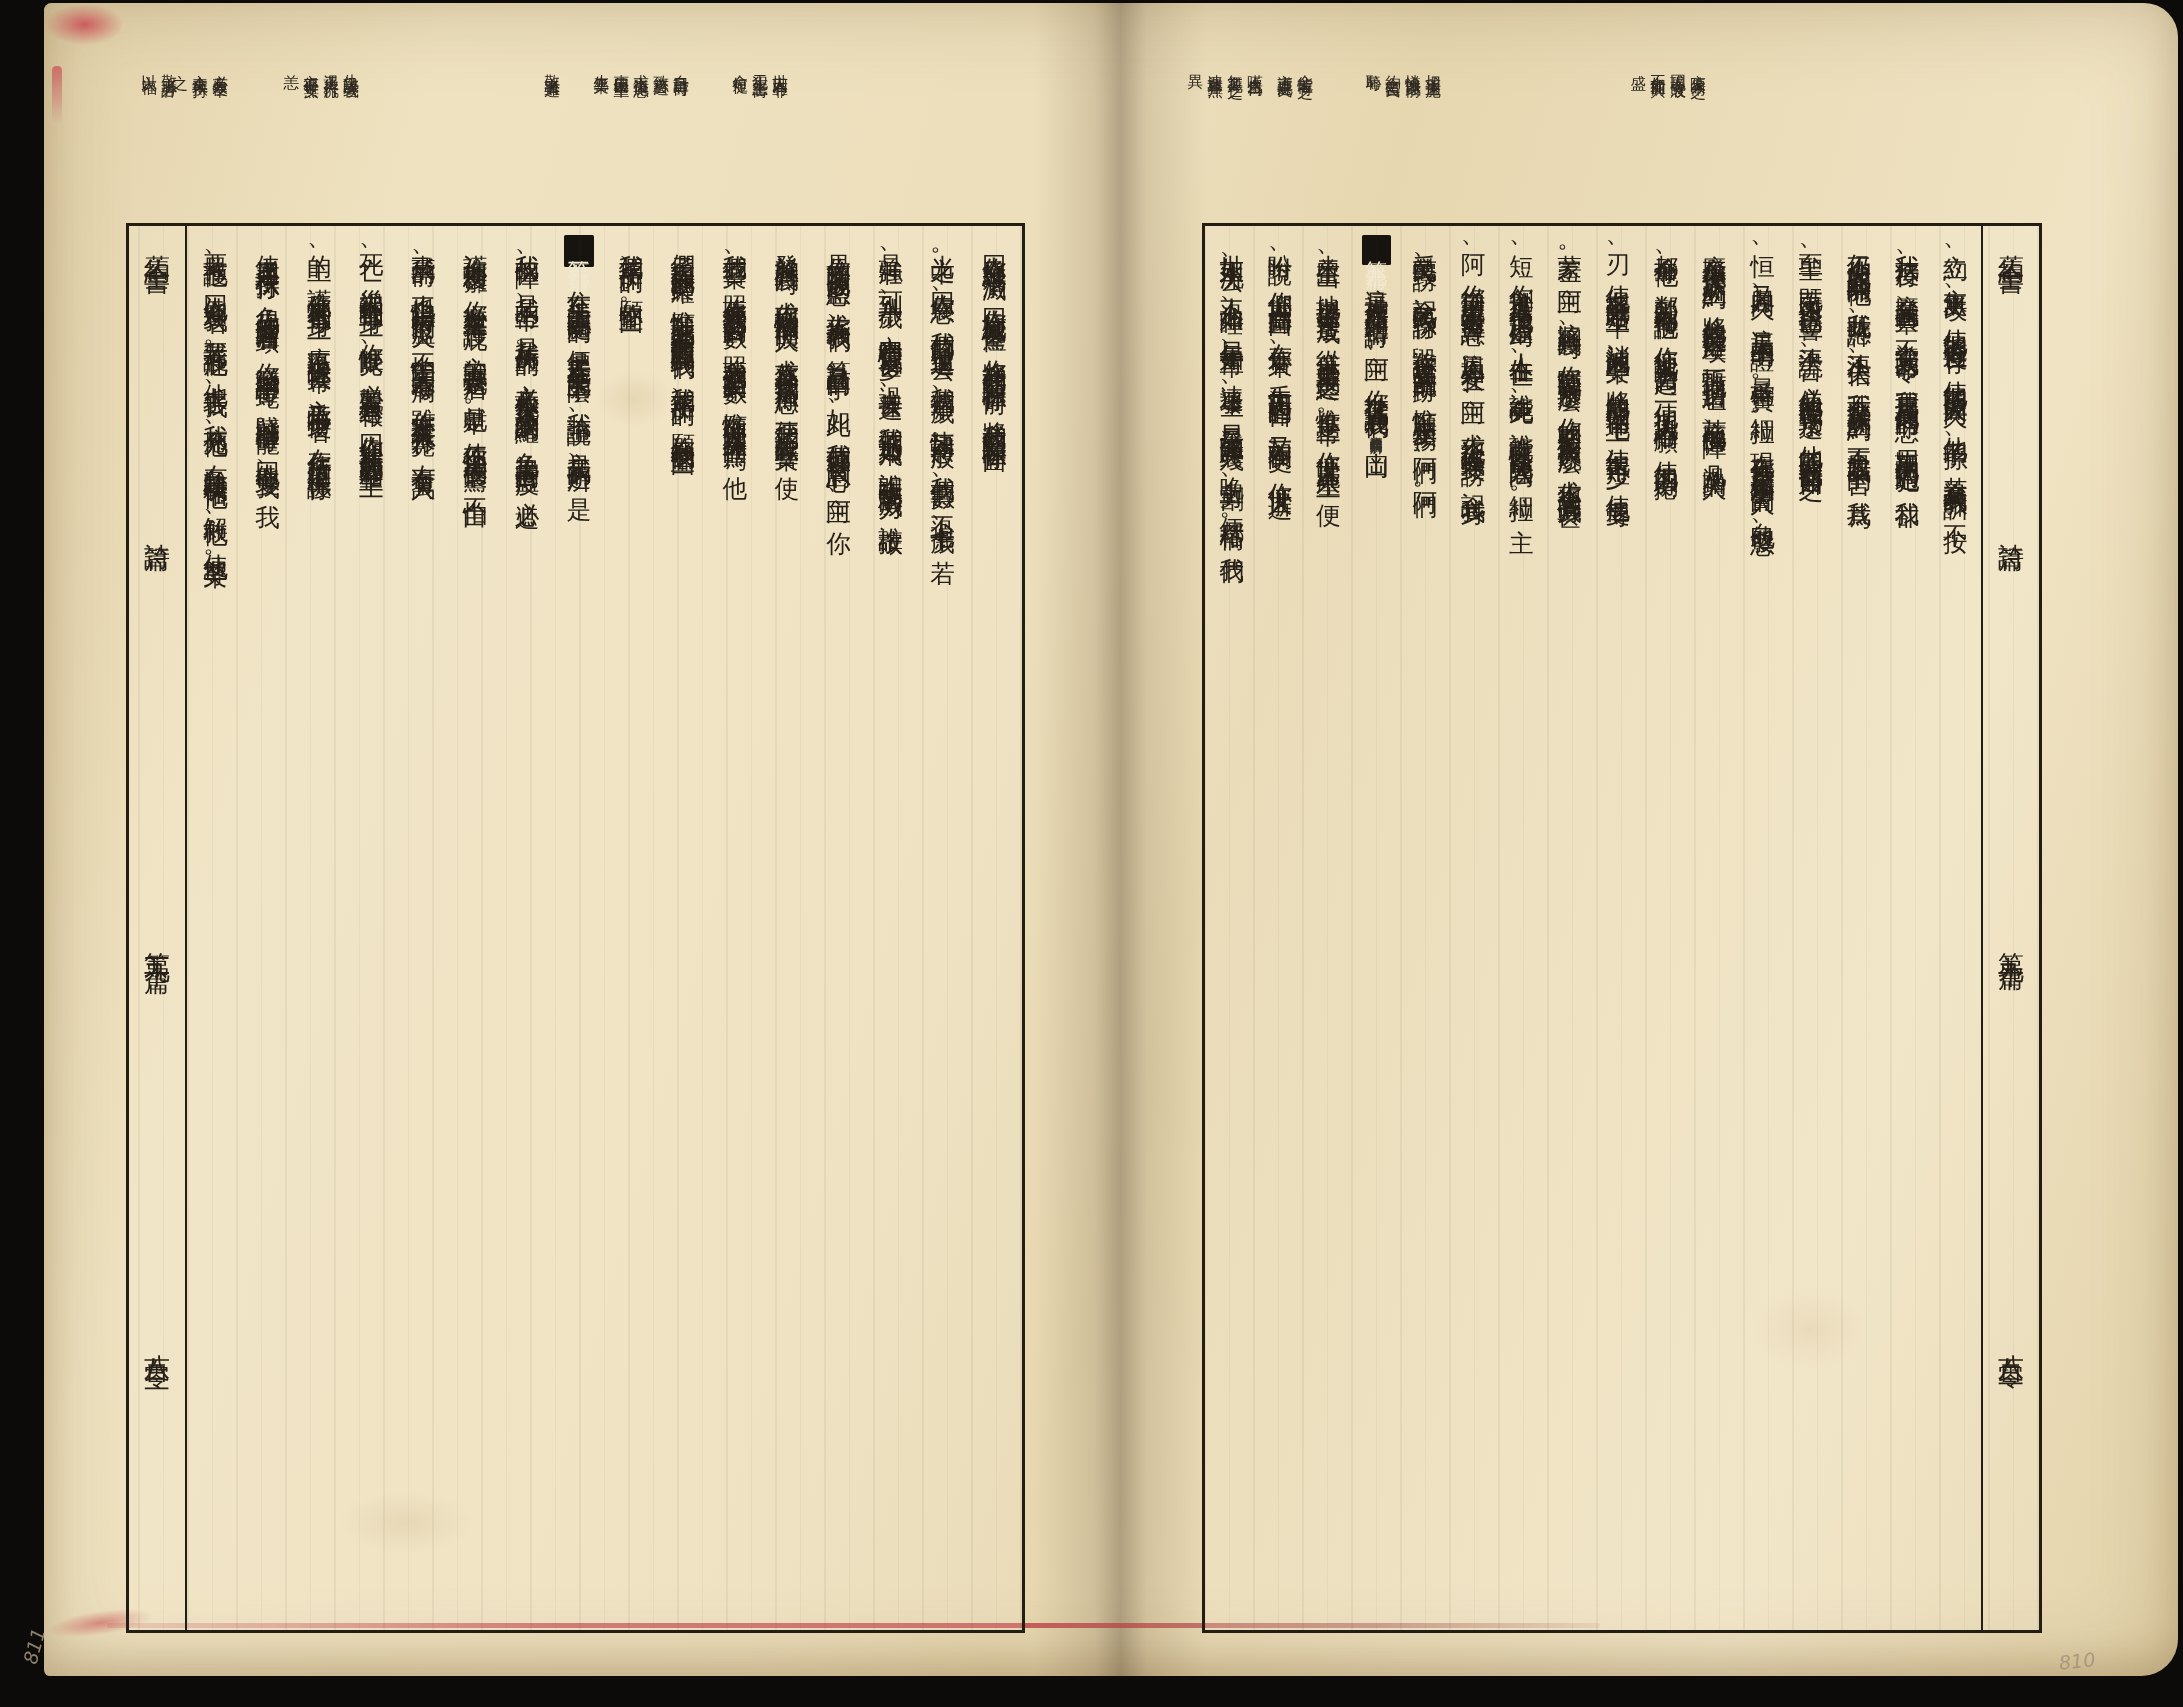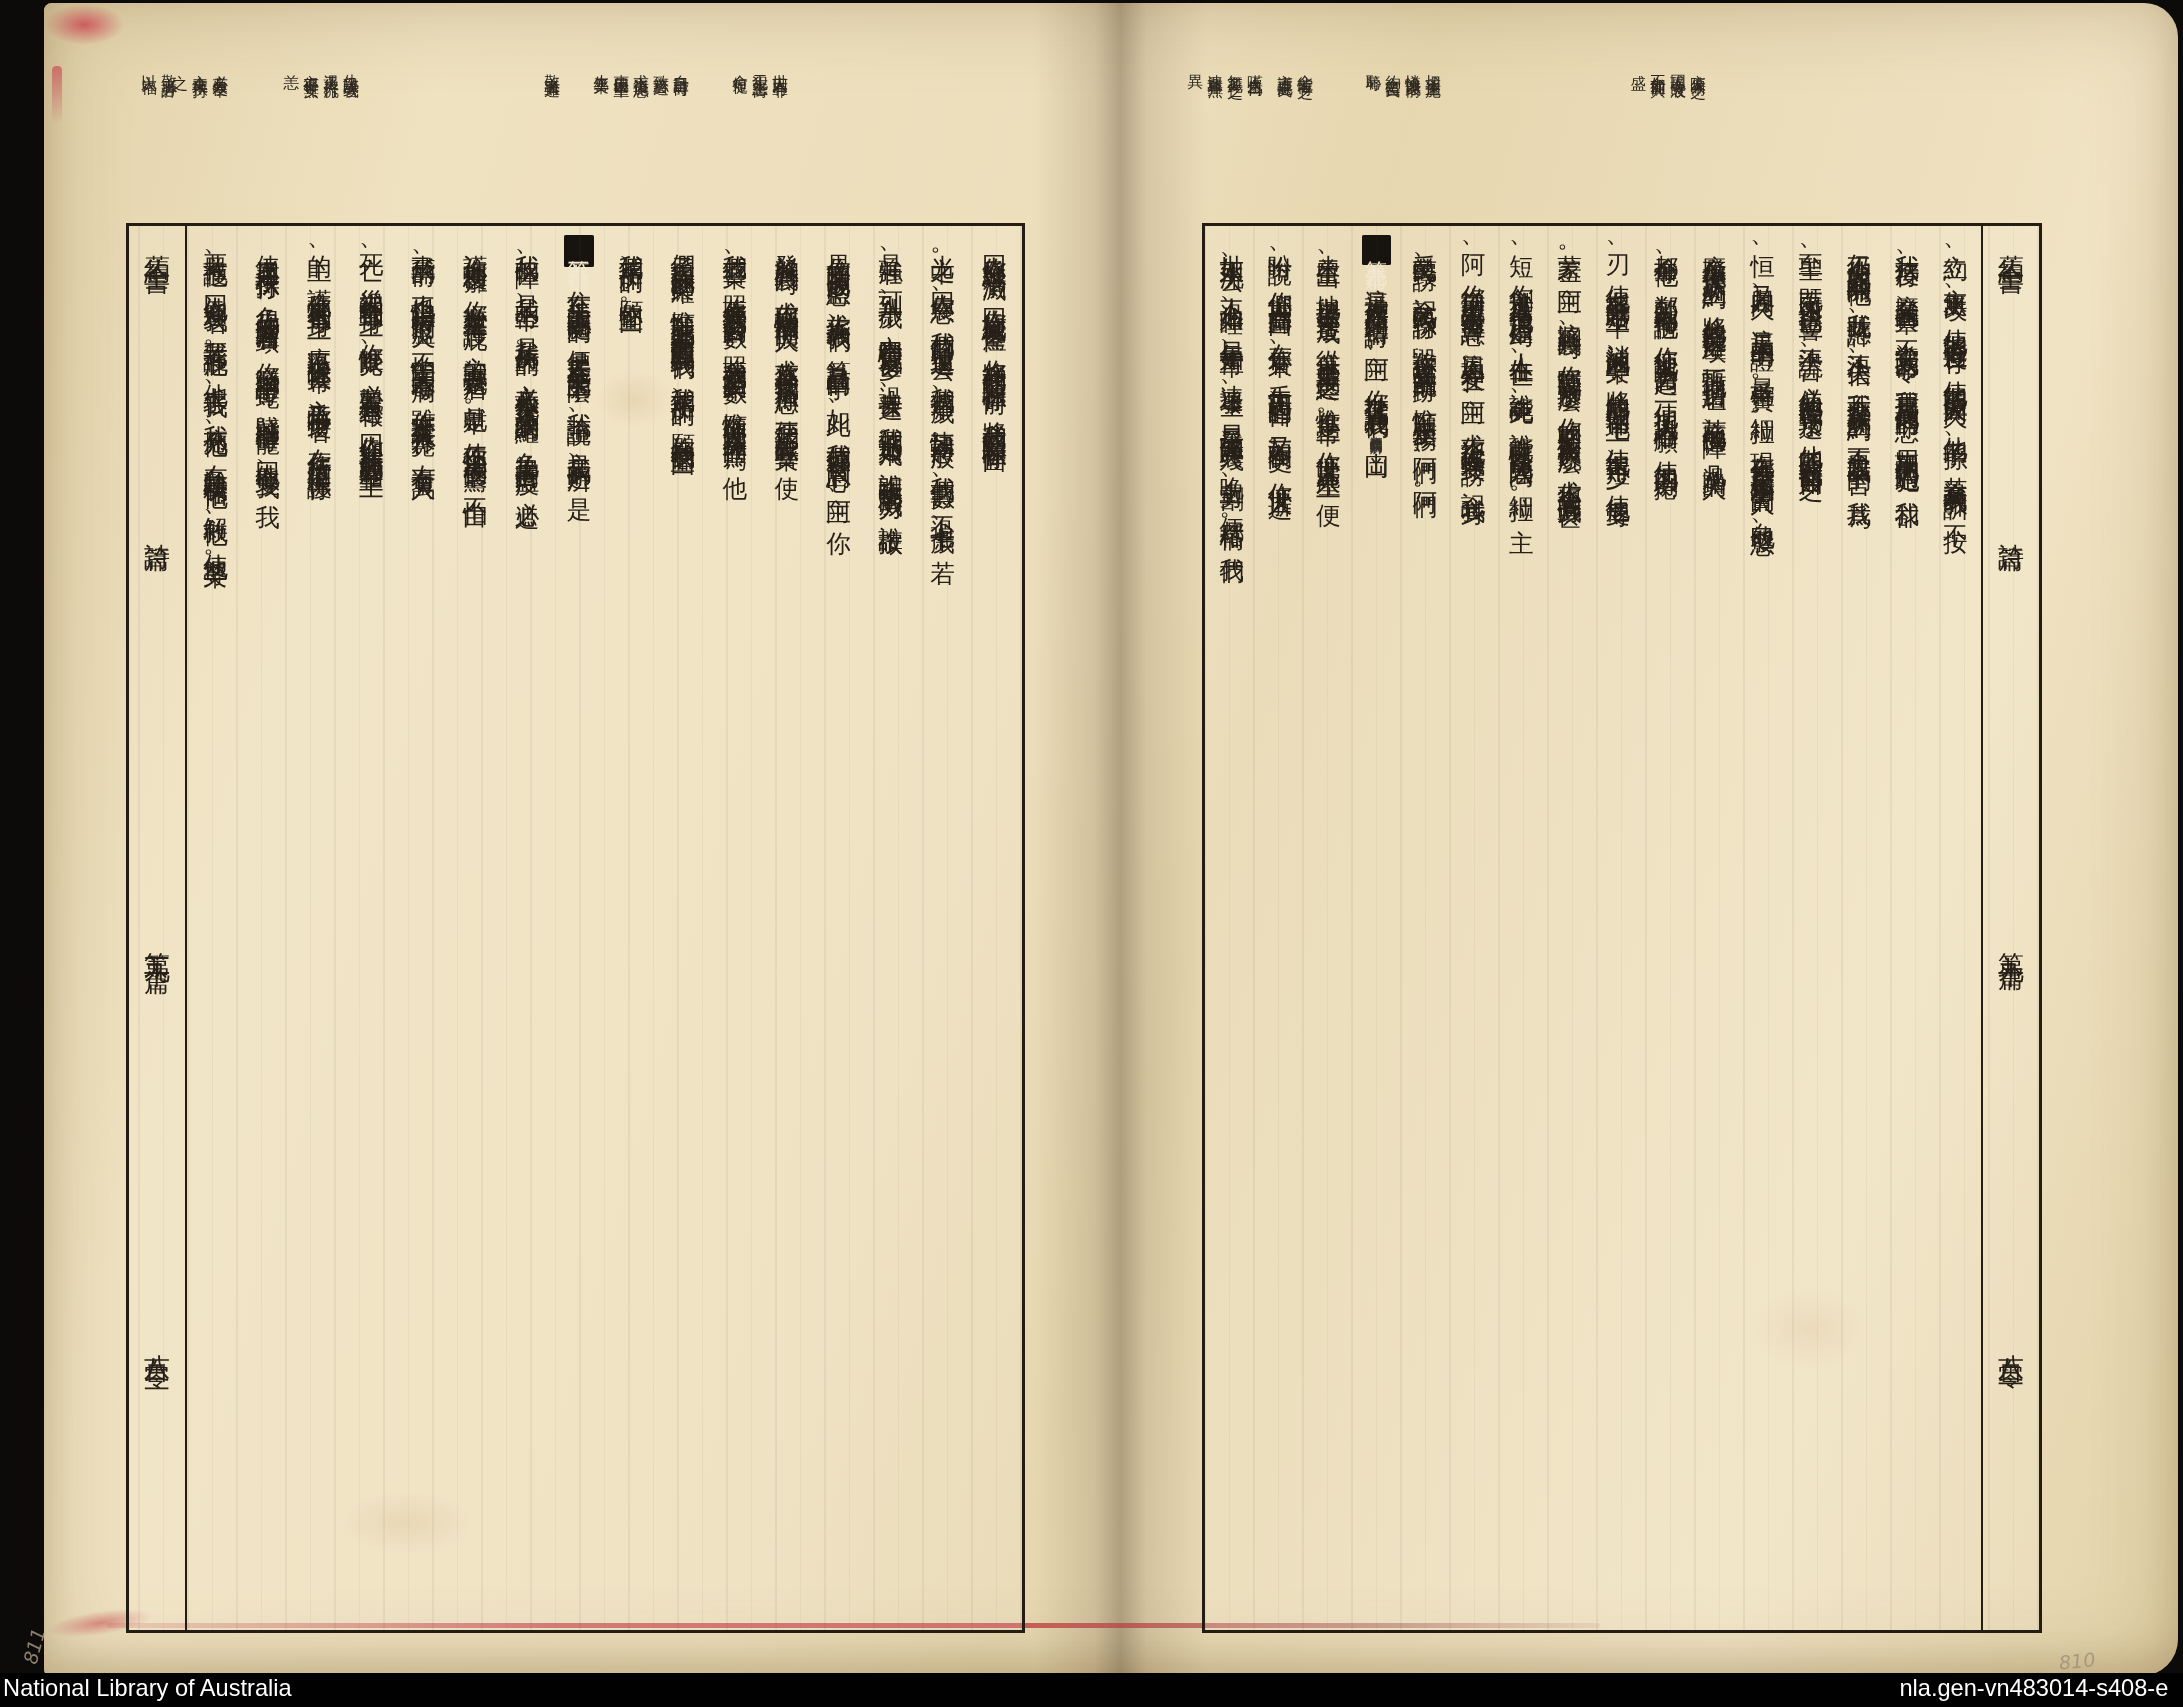--- a/index.html
+++ b/index.html
@@ -183,18 +183,14 @@
         <div class="mlabel m-section">詩篇</div>
         <div class="mlabel m-chapter">第九十篇</div>
         <div class="mlabel m-page">八百零二</div>
       </div>
     </div>
   </div>
 
   <div id="pencil-left" class="pencil">811</div>
   <div id="pencil-right" class="pencil">810</div>
 
-  <div id="nla-bar">
-    <span>National Library of Australia</span>
-    <span>nla.gen-vn483014-s408-e</span>
-  </div>
 </div>
 
 
 </body></html>

